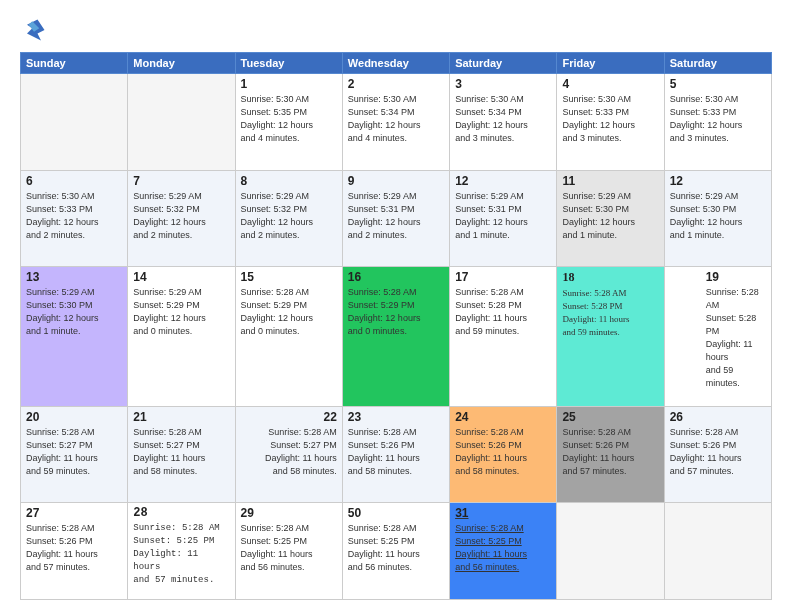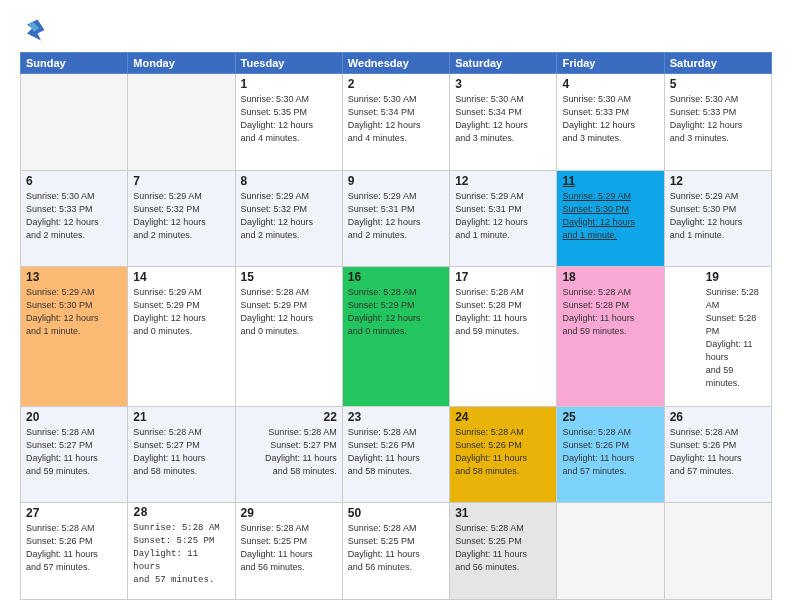--- a/index.html
+++ b/index.html
@@ -196,37 +196,37 @@
 Daylight: 12 hours
 and 2 minutes.</div>
           </td>
           <td style="background: rgb(240, 244, 250);">
             <span class="day-number">12</span>
             <div class="day-info" style="white-space: pre-line;">Sunrise: 5:29 AM
 Sunset: 5:31 PM
 Daylight: 12 hours
 and 1 minute.</div>
           </td>
-          <td style="background: #0ea5e9; text-decoration: underline;">
+          <td style="background: #e5e5e5;">
             <span class="day-number">11</span>
             <div class="day-info" style="white-space: pre-line;">Sunrise: 5:29 AM
 Sunset: 5:30 PM
 Daylight: 12 hours
 and 1 minute.</div>
           </td>
           <td style="background: rgb(240, 244, 250);">
             <span class="day-number">12</span>
             <div class="day-info" style="white-space: pre-line;">Sunrise: 5:29 AM
 Sunset: 5:30 PM
 Daylight: 12 hours
 and 1 minute.</div>
           </td>
         </tr>
         <tr>
-          <td style="background: #fdba74; margin-left: 19px;">
+          <td style="background: #c4b5fd; margin-left: 19px;">
             <span class="day-number">13</span>
             <div class="day-info" style="white-space: pre-line;">Sunrise: 5:29 AM
 Sunset: 5:30 PM
 Daylight: 12 hours
 and 1 minute.</div>
           </td>
           <td style="background: rgb(255, 255, 255);">
             <span class="day-number">14</span>
             <div class="day-info" style="white-space: pre-line;">Sunrise: 5:29 AM
 Sunset: 5:29 PM
@@ -247,21 +247,21 @@
 Daylight: 12 hours
 and 0 minutes.</div>
           </td>
           <td style="background: rgb(255, 255, 255);">
             <span class="day-number">17</span>
             <div class="day-info" style="white-space: pre-line;">Sunrise: 5:28 AM
 Sunset: 5:28 PM
 Daylight: 11 hours
 and 59 minutes.</div>
           </td>
-          <td style="background: #f9a8d4;">
+          <td style="background: #5eead4; font-family: Liberation Serif, serif;">
             <span class="day-number">18</span>
             <div class="day-info" style="white-space: pre-line;">Sunrise: 5:28 AM
 Sunset: 5:28 PM
 Daylight: 11 hours
 and 59 minutes.</div>
           </td>
           <td style="background: rgb(255, 255, 255); padding-left: 41px;">
             <span class="day-number">19</span>
             <div class="day-info" style="white-space: pre-line;">Sunrise: 5:28 AM
 Sunset: 5:28 PM
@@ -291,28 +291,28 @@
 Daylight: 11 hours
 and 58 minutes.</div>
           </td>
           <td style="background: rgb(240, 244, 250);">
             <span class="day-number">23</span>
             <div class="day-info" style="white-space: pre-line;">Sunrise: 5:28 AM
 Sunset: 5:26 PM
 Daylight: 11 hours
 and 58 minutes.</div>
           </td>
-          <td style="background: #eab308;">
+          <td style="background: #fdba74;">
             <span class="day-number">24</span>
             <div class="day-info" style="white-space: pre-line;">Sunrise: 5:28 AM
 Sunset: 5:26 PM
 Daylight: 11 hours
 and 58 minutes.</div>
           </td>
-          <td style="background: #7dd3fc;">
+          <td style="background: #a3a3a3;">
             <span class="day-number">25</span>
             <div class="day-info" style="white-space: pre-line;">Sunrise: 5:28 AM
 Sunset: 5:26 PM
 Daylight: 11 hours
 and 57 minutes.</div>
           </td>
           <td style="background: rgb(240, 244, 250);">
             <span class="day-number">26</span>
             <div class="day-info" style="white-space: pre-line;">Sunrise: 5:28 AM
 Sunset: 5:26 PM
@@ -342,21 +342,21 @@
 Daylight: 11 hours
 and 56 minutes.</div>
           </td>
           <td style="background: rgb(255, 255, 255);">
             <span class="day-number">50</span>
             <div class="day-info" style="white-space: pre-line;">Sunrise: 5:28 AM
 Sunset: 5:25 PM
 Daylight: 11 hours
 and 56 minutes.</div>
           </td>
-          <td style="background: #e5e5e5;">
+          <td style="background: #3b82f6; text-decoration: underline;">
             <span class="day-number">31</span>
             <div class="day-info" style="white-space: pre-line;">Sunrise: 5:28 AM
 Sunset: 5:25 PM
 Daylight: 11 hours
 and 56 minutes.</div>
           </td>
           <td class="empty-cell" style="background: rgb(245, 245, 245);"></td>
           <td class="empty-cell" style="background: rgb(245, 245, 245);"></td>
         </tr>
       </tbody>

